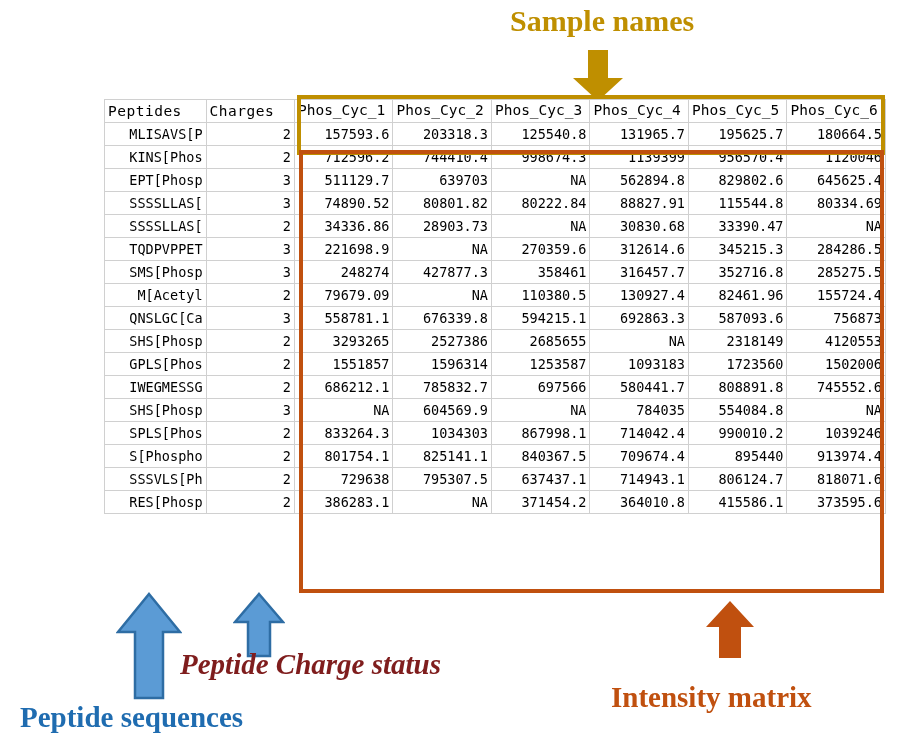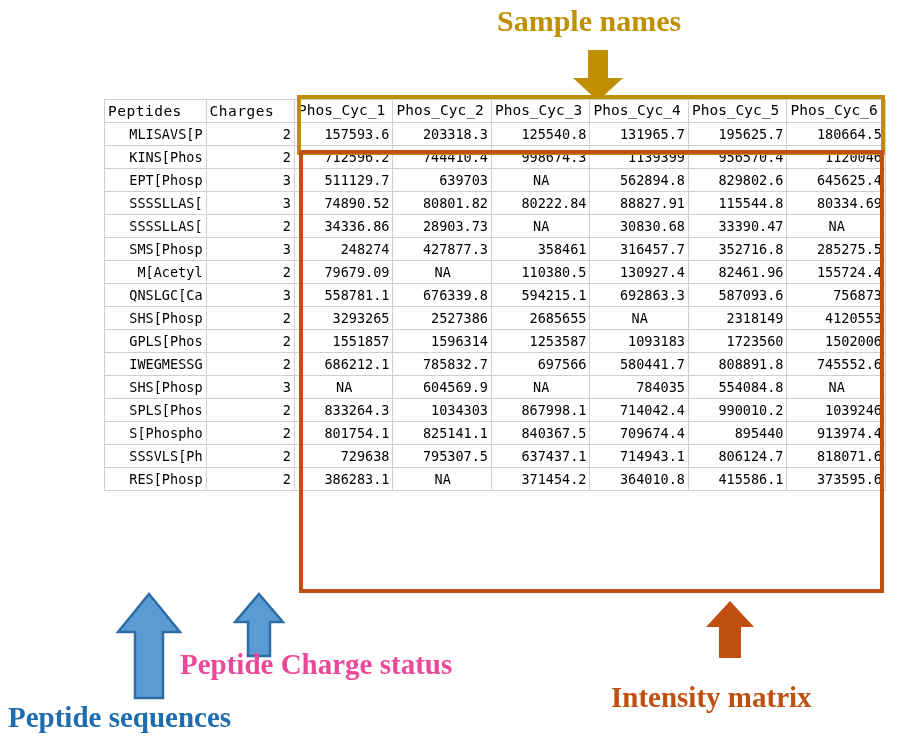--- a/index.html
+++ b/index.html
@@ -16,39 +16,40 @@
   }
 
   
   .annot {
     position: absolute;
     font-family: "Liberation Serif", serif;
     font-weight: bold;
     white-space: nowrap;
   }
   #label-sample-names {
-    left: 497px;
+    left: 510px;
     top: 4px;
     font-size: 30px;
     color: #bf8f00;
   }
   #label-intensity-matrix {
     left: 611px;
     top: 681px;
     font-size: 29px;
     color: #c0500f;
   }
   #label-peptide-charge {
     left: 180px;
     top: 648px;
     font-size: 29px;
-    color: #ec4899;
+    color: #7f1d1d;
+    font-style: italic;
   }
   #label-peptide-sequences {
-    left: 8px;
+    left: 20px;
     top: 701px;
     font-size: 29px;
     color: #1f6cb0;
   }
 
   
   .arrow {
     position: absolute;
   }
 
@@ -107,21 +108,21 @@
   }
   td.chg {
     text-align: right;
     padding-right: 30px;
   }
   td.val {
     text-align: right;
     padding-right: 3px;
   }
   td.val.na {
-    text-align: center;
+    text-align: right;
     padding-left: 4px;
   }
 
   
   #outline-sample-names {
     position: absolute;
     left: 297px;
     top: 95px;
     width: 588px;
     height: 60px;
@@ -218,20 +219,30 @@
           <td class="pep">SSSSLLAS[</td>
           <td class="chg">2</td>
           <td class="val">34336.86</td>
           <td class="val">28903.73</td>
           <td class="val na">NA</td>
           <td class="val">30830.68</td>
           <td class="val">33390.47</td>
           <td class="val na">NA</td>
         </tr>
         <tr>
+          <td class="pep">TQDPVPPET</td>
+          <td class="chg">3</td>
+          <td class="val">221698.9</td>
+          <td class="val na">NA</td>
+          <td class="val">270359.6</td>
+          <td class="val">312614.6</td>
+          <td class="val">345215.3</td>
+          <td class="val">284286.5</td>
+        </tr>
+        <tr>
           <td class="pep">SMS[Phosp</td>
           <td class="chg">3</td>
           <td class="val">248274</td>
           <td class="val">427877.3</td>
           <td class="val">358461</td>
           <td class="val">316457.7</td>
           <td class="val">352716.8</td>
           <td class="val">285275.5</td>
         </tr>
         <tr>

